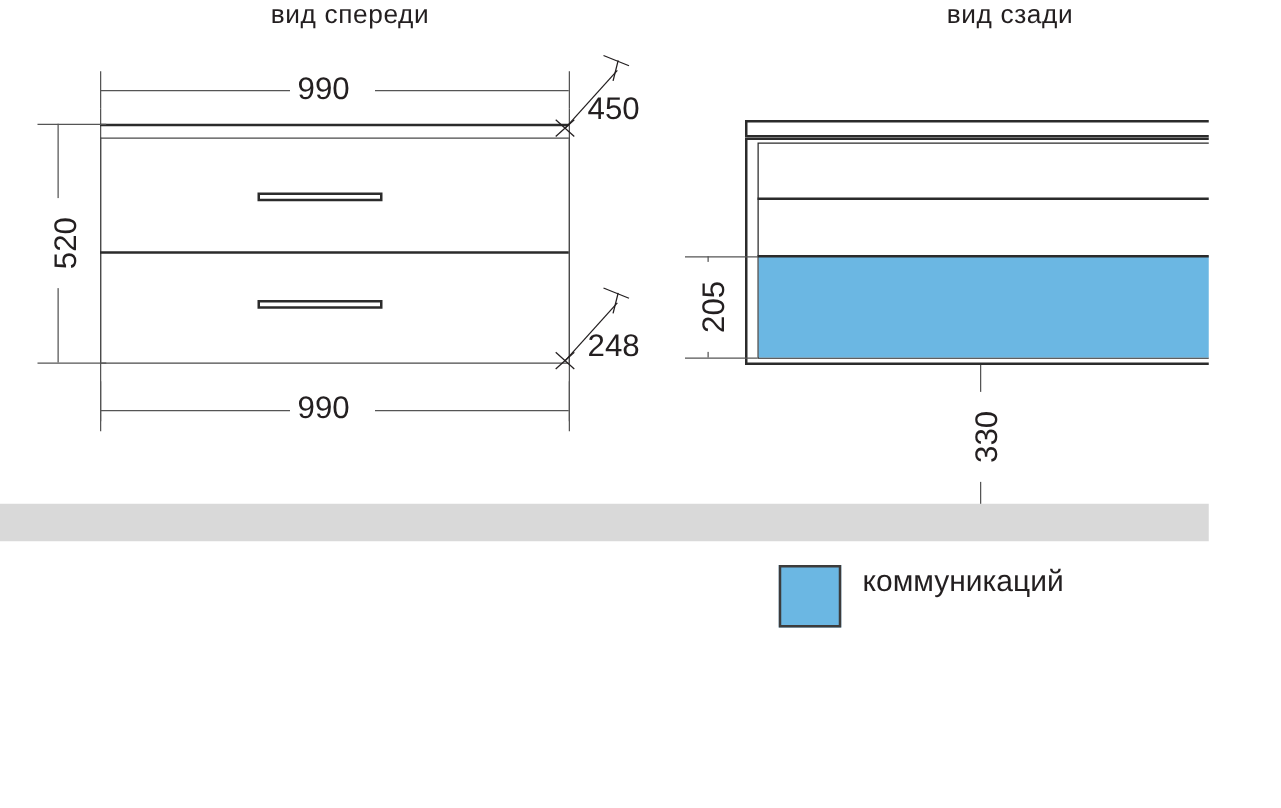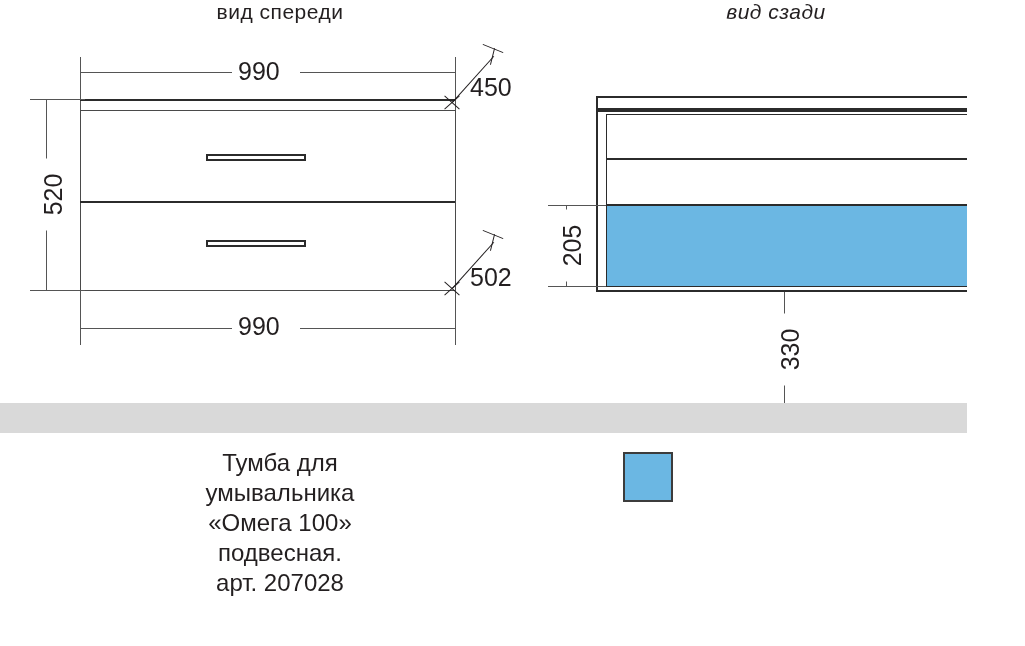--- a/index.html
+++ b/index.html
@@ -116,21 +116,21 @@
     position: absolute;
     box-sizing: border-box;
   }
 </style>
 </head>
 <body>
 
 <div id="sheet">
 
   <div class="vtitle" style="left:100px; top:0px; width:360px;">вид спереди</div>
-  <div class="vtitle" style="left:596px; top:0px; width:360px;font-style:italic;">вид сзади</div>
+  <div class="vtitle" style="left:628px; top:0px; width:360px;">вид сзади</div>
 
   <div>
 
     <div class="hline ext" style="left:80px; top:72px; width:160px;"></div>
     <div class="hline ext" style="left:300px; top:72px; width:155px;"></div>
     <div class="vline ext" style="left:80px; top:57px; height:30px;"></div>
     <div class="vline ext" style="left:455px; top:57px; height:30px;"></div>
     <div class="dimtext" style="left:232px; top:59px;">990</div>
 
     <div class="vline ext" style="left:80px; top:87px; height:250px;"></div>
@@ -157,21 +157,21 @@
     <div class="diag" style="left:452px; top:102px; width:62px; transform: rotate(-48deg);"></div>
     <div class="hline" style="left:482px; top:48px; width:22px; transform: rotate(22deg);"></div>
     <div class="vline" style="left:492px; top:48px; height:17px; transform: rotate(14deg);"></div>
     <div class="xtick" style="left:442px; top:92px;"></div>
     <div class="dimtext" style="left:464px; top:75px; background:transparent;">450</div>
 
     <div class="diag" style="left:452px; top:288px; width:62px; transform: rotate(-48deg);"></div>
     <div class="hline" style="left:482px; top:234px; width:22px; transform: rotate(22deg);"></div>
     <div class="vline" style="left:492px; top:234px; height:17px; transform: rotate(14deg);"></div>
     <div class="xtick" style="left:442px; top:278px;"></div>
-    <div class="dimtext" style="left:464px; top:265px; background:transparent;">502</div>
+    <div class="dimtext" style="left:464px; top:265px; background:transparent;">248</div>
 
     <div class="hline ext" style="left:80px; top:328px; width:160px;"></div>
     <div class="hline ext" style="left:300px; top:328px; width:155px;"></div>
     <div class="vline ext" style="left:80px; top:305px; height:40px;"></div>
     <div class="vline ext" style="left:455px; top:305px; height:40px;"></div>
     <div class="dimtext" style="left:232px; top:314px;">990</div>
   </div>
 
   <div>
 
@@ -192,27 +192,21 @@
     <div class="vline ext" style="left:566px; top:276px; height:10px;"></div>
     <div class="dimtext vert" style="left:536px; top:233px; width:60px; text-align:center;">205</div>
 
     <div class="vline ext" style="left:784px; top:292px; height:24px;"></div>
     <div class="vline ext" style="left:784px; top:378px; height:30px;"></div>
     <div class="dimtext vert" style="left:754px; top:337px; width:60px; text-align:center;">330</div>
   </div>
 
   <div class="floorbar" style="left:0px; top:403px; width:1025px; height:30px;"></div>
 
-  <div class="caption" style="left:80px; top:448px; width:400px;">
-    <div>Тумба для</div>
-    <div>умывальника</div>
-    <div>«Омега 100»</div>
-    <div>подвесная.</div>
-    <div>арт. 207028</div>
-  </div>
 
   <div>
     <div class="legend-swatch" style="left:623px; top:452px; width:50px; height:50px; background:#6BB7E3;"></div>
     <div class="legend-text" style="left:690px; top:450px;">
+      <div>коммуникаций</div>
     </div>
   </div>
 
 </div>
 
 </body></html>

